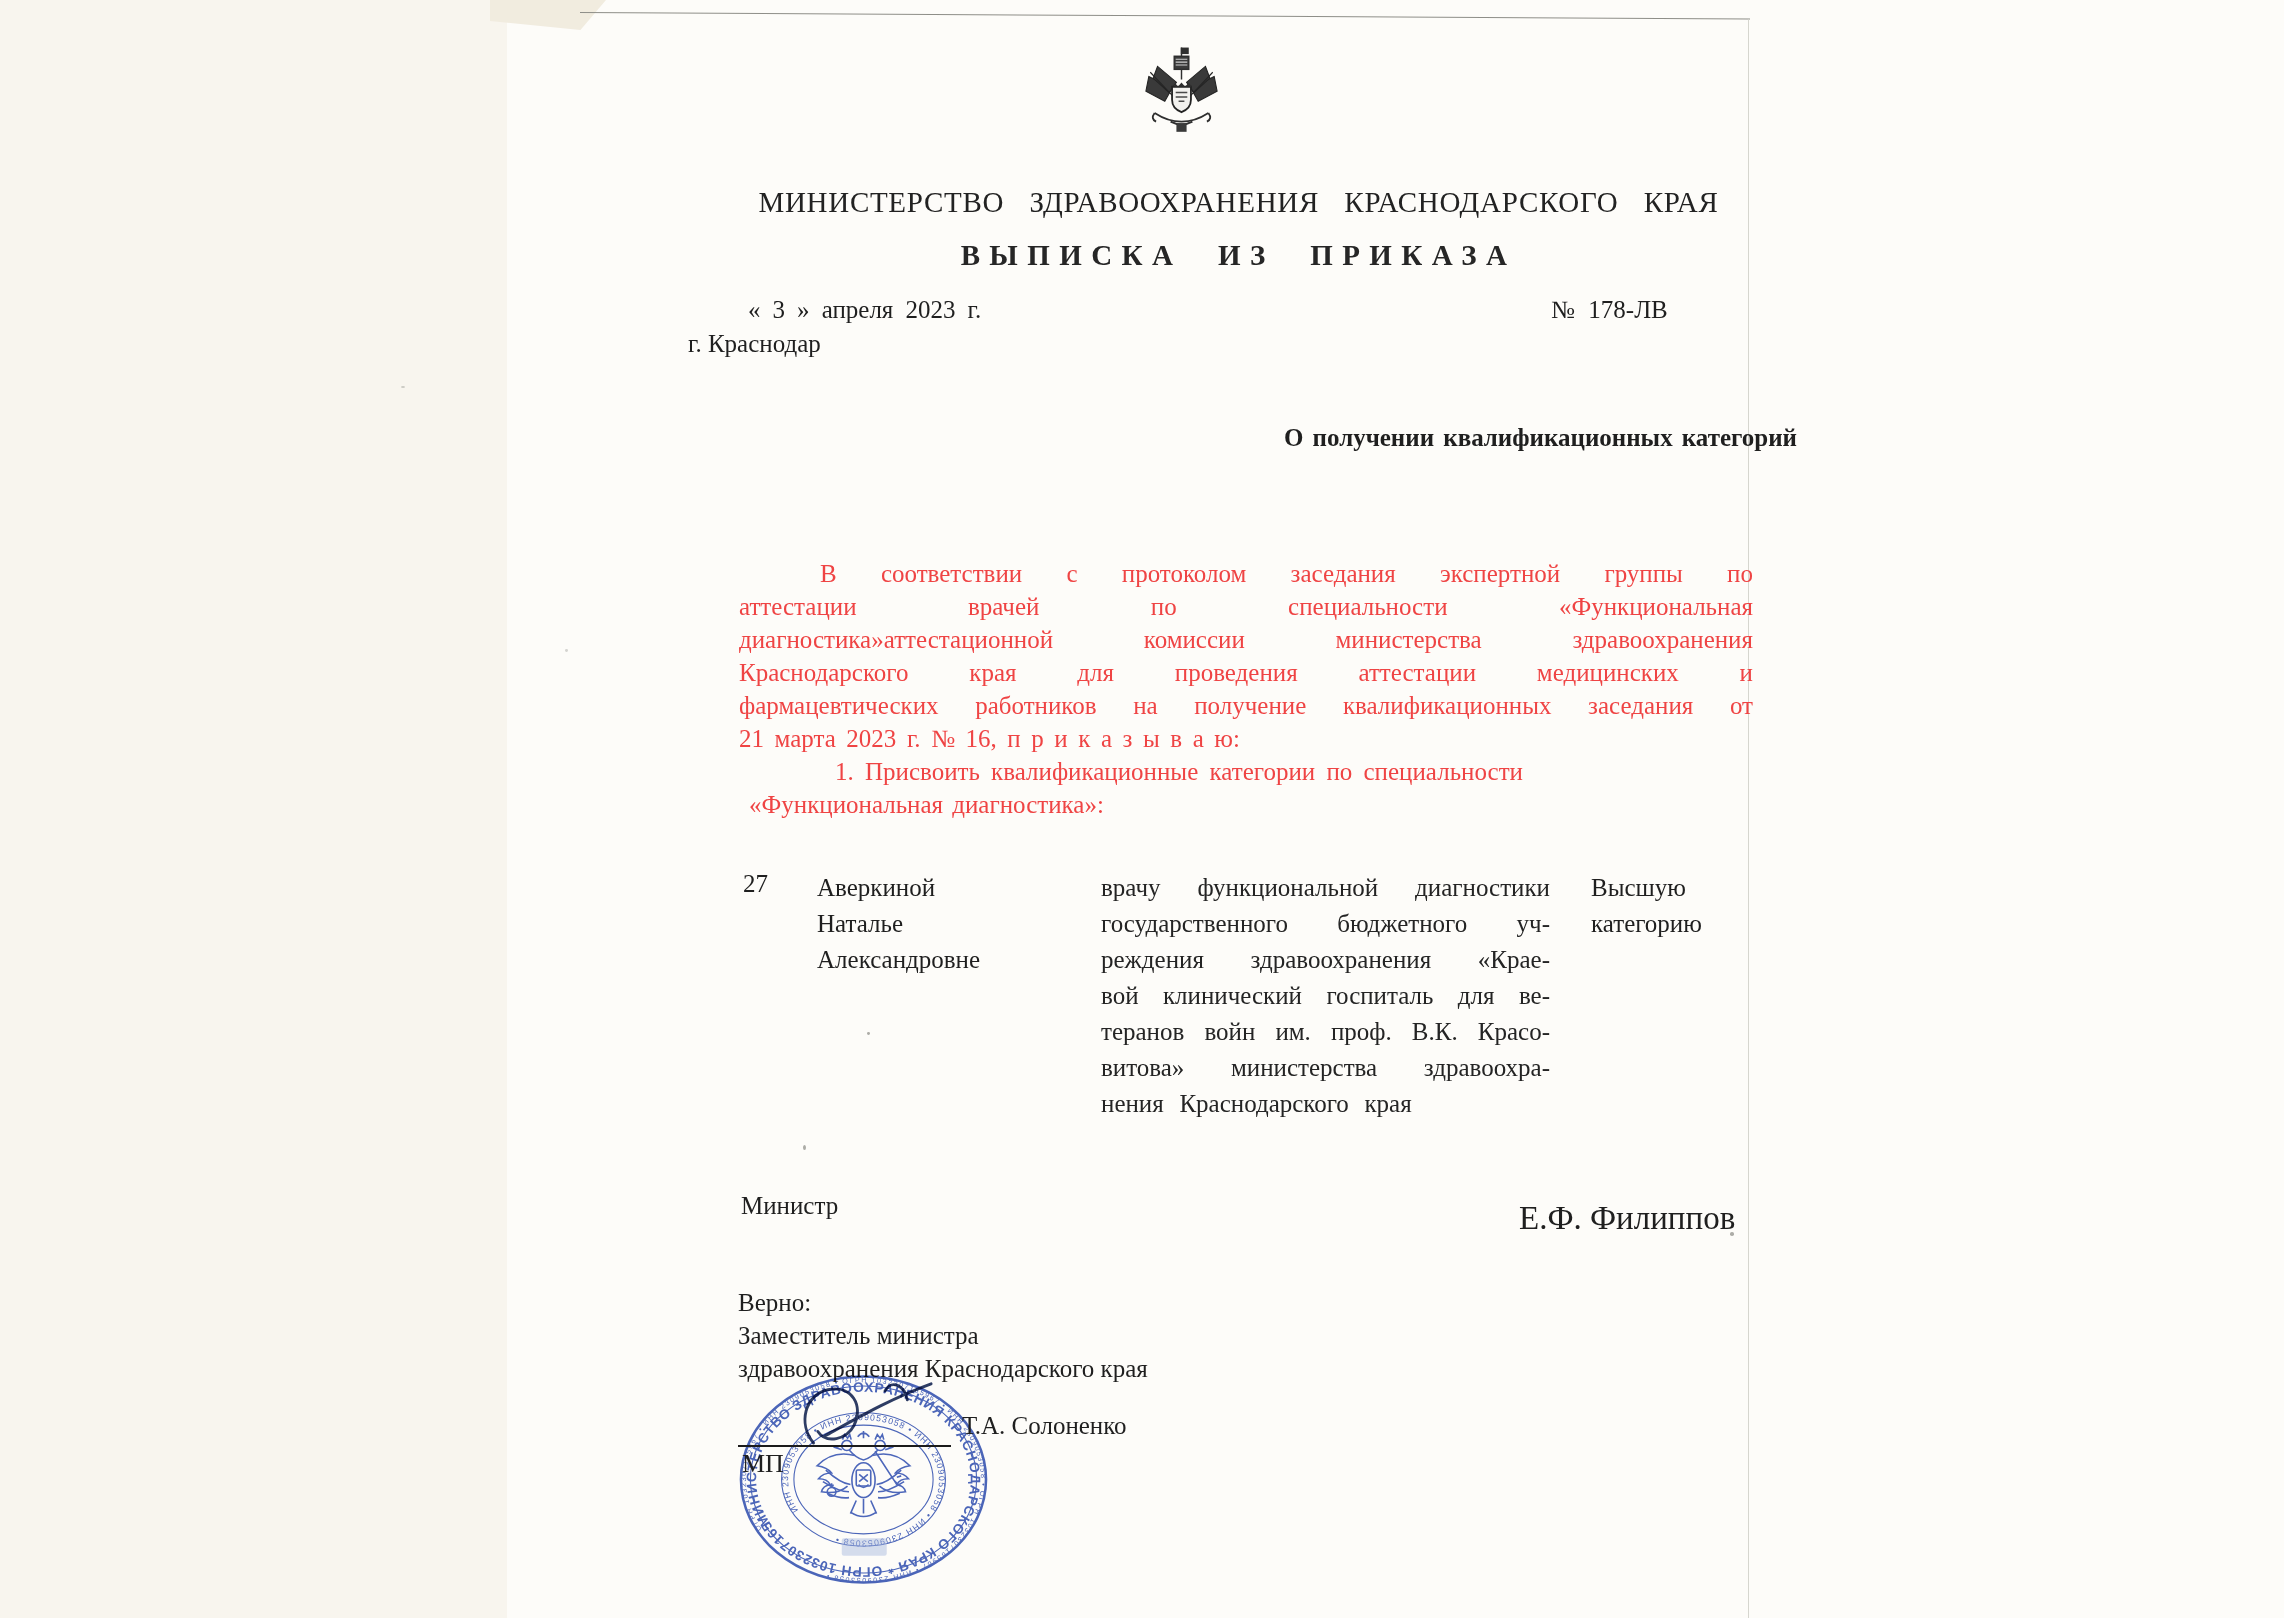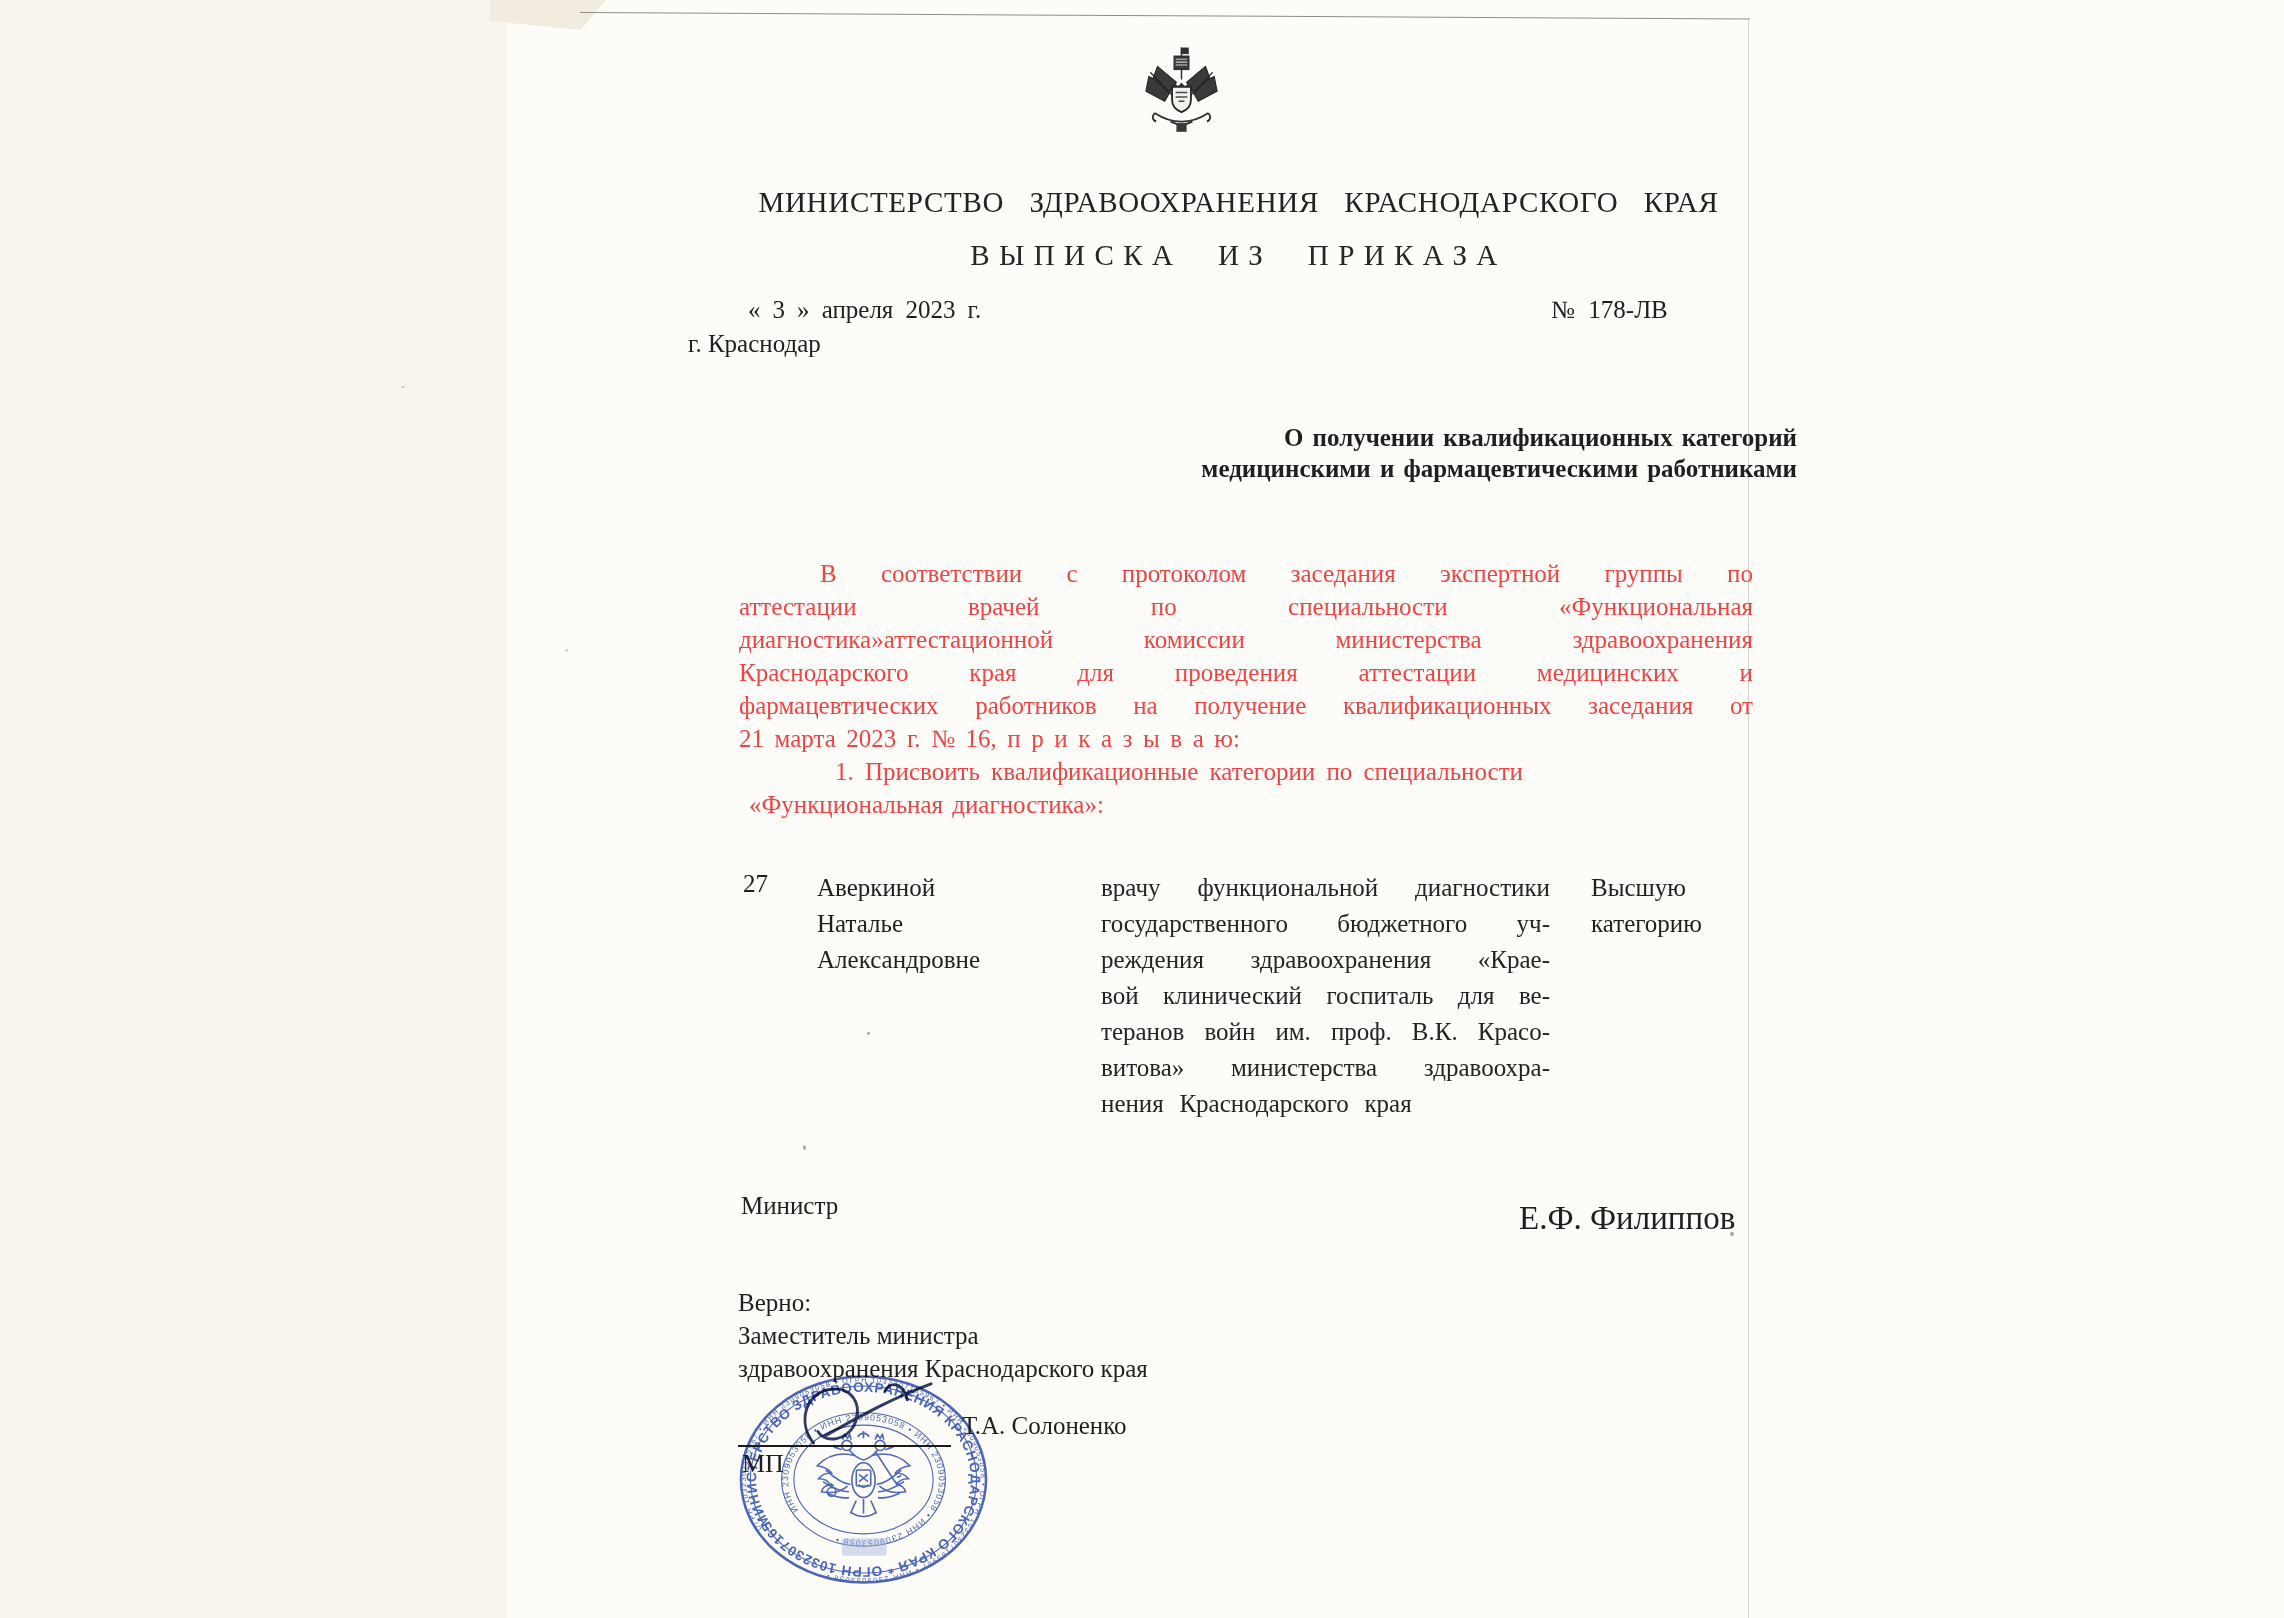--- a/index.html
+++ b/index.html
@@ -4,21 +4,21 @@
 <style>
   html,body{margin:0;padding:0;width:2284px;height:1618px;background:#fdfcf9;overflow:hidden}
   .abs{position:absolute}
   .t{color:#1f1f1f;font-family:"Liberation Serif","DejaVu Serif",serif;-webkit-font-smoothing:antialiased}
   .page{position:absolute;left:0;top:0;width:2284px;height:1618px}
   .bg-strip{left:0;top:0;width:507px;height:1618px;background:#f8f5ee}
   .corner-cream{left:490px;top:0;width:116px;height:30px;background:#f1ecdf;clip-path:polygon(0 0,100% 0,78% 100%,0 70%)}
   .edge-top{left:580px;top:11.6px;width:1170px;height:1.4px;background:#8e8e88;transform:rotate(0.32deg);transform-origin:left center}
   .edge-right{left:1748px;top:19px;width:1.4px;height:1599px;background:#cfcfc8;opacity:.85}
   .ministry-title{left:688px;top:186px;width:1101px;text-align:center;font-size:29px;font-weight:normal;letter-spacing:0.7px;word-spacing:17.4px;color:#222}
-  .doc-type{left:688px;top:239px;width:1101px;text-align:center;font-size:29px;font-weight:normal;letter-spacing:9.4px;word-spacing:19px;color:#262626}
+  .doc-type{left:688px;top:239px;width:1101px;text-align:center;font-size:29px;font-weight:bold;letter-spacing:9.4px;word-spacing:19px;color:#262626}
   .date{left:748px;top:296px;font-size:25px;word-spacing:5.8px}
   .number{left:1551px;top:296px;width:159px;font-size:25px;word-spacing:7.2px}
   .city{left:688px;top:330px;width:1109px;text-align:left;font-size:25px}
   .subject{left:688px;top:422px;width:1109px;text-align:right;font-size:25px;font-weight:bold;line-height:31px;word-spacing:2.9px}
   .body-block{left:739px;top:557px;width:1014px;font-size:25px;line-height:33px;color:#ef4444}
   .bl{height:33px;white-space:nowrap}
   .bl.just{white-space:normal;text-align:justify;text-align-last:justify}
   .bl.indent{padding-left:81px}
   .bl.num{word-spacing:4.3px}
   .bl.item{padding-left:96px;word-spacing:5px;white-space:nowrap}
@@ -80,21 +80,20 @@
   </svg>
 
   <div class="abs t ministry-title">МИНИСТЕРСТВО ЗДРАВООХРАНЕНИЯ КРАСНОДАРСКОГО КРАЯ</div>
   <div class="abs t doc-type">ВЫПИСКА ИЗ ПРИКАЗА</div>
   <div class="abs t date">« 3 » апреля 2023 г.</div>
   <div class="abs t number">№ 178-ЛВ</div>
   <div class="abs t city">г. Краснодар</div>
 
   <div class="abs t subject">
     <div>О получении квалификационных категорий</div>
-    <div>медицинскими и фармацевтическими работниками</div>
   </div>
 
   <div class="abs t body-block">
     <div class="bl just indent">В соответствии с протоколом заседания экспертной группы по</div>
     <div class="bl just">аттестации врачей по специальности «Функциональная</div>
     <div class="bl just">диагностика»аттестационной комиссии министерства здравоохранения</div>
     <div class="bl just">Краснодарского края для проведения аттестации медицинских и</div>
     <div class="bl just">фармацевтических работников на получение квалификационных заседания от</div>
     <div class="bl num">21 марта 2023 г. № 16, п р и к а з ы в а ю:</div>
     <div class="bl item">1. Присвоить квалификационные категории по специальности</div>

